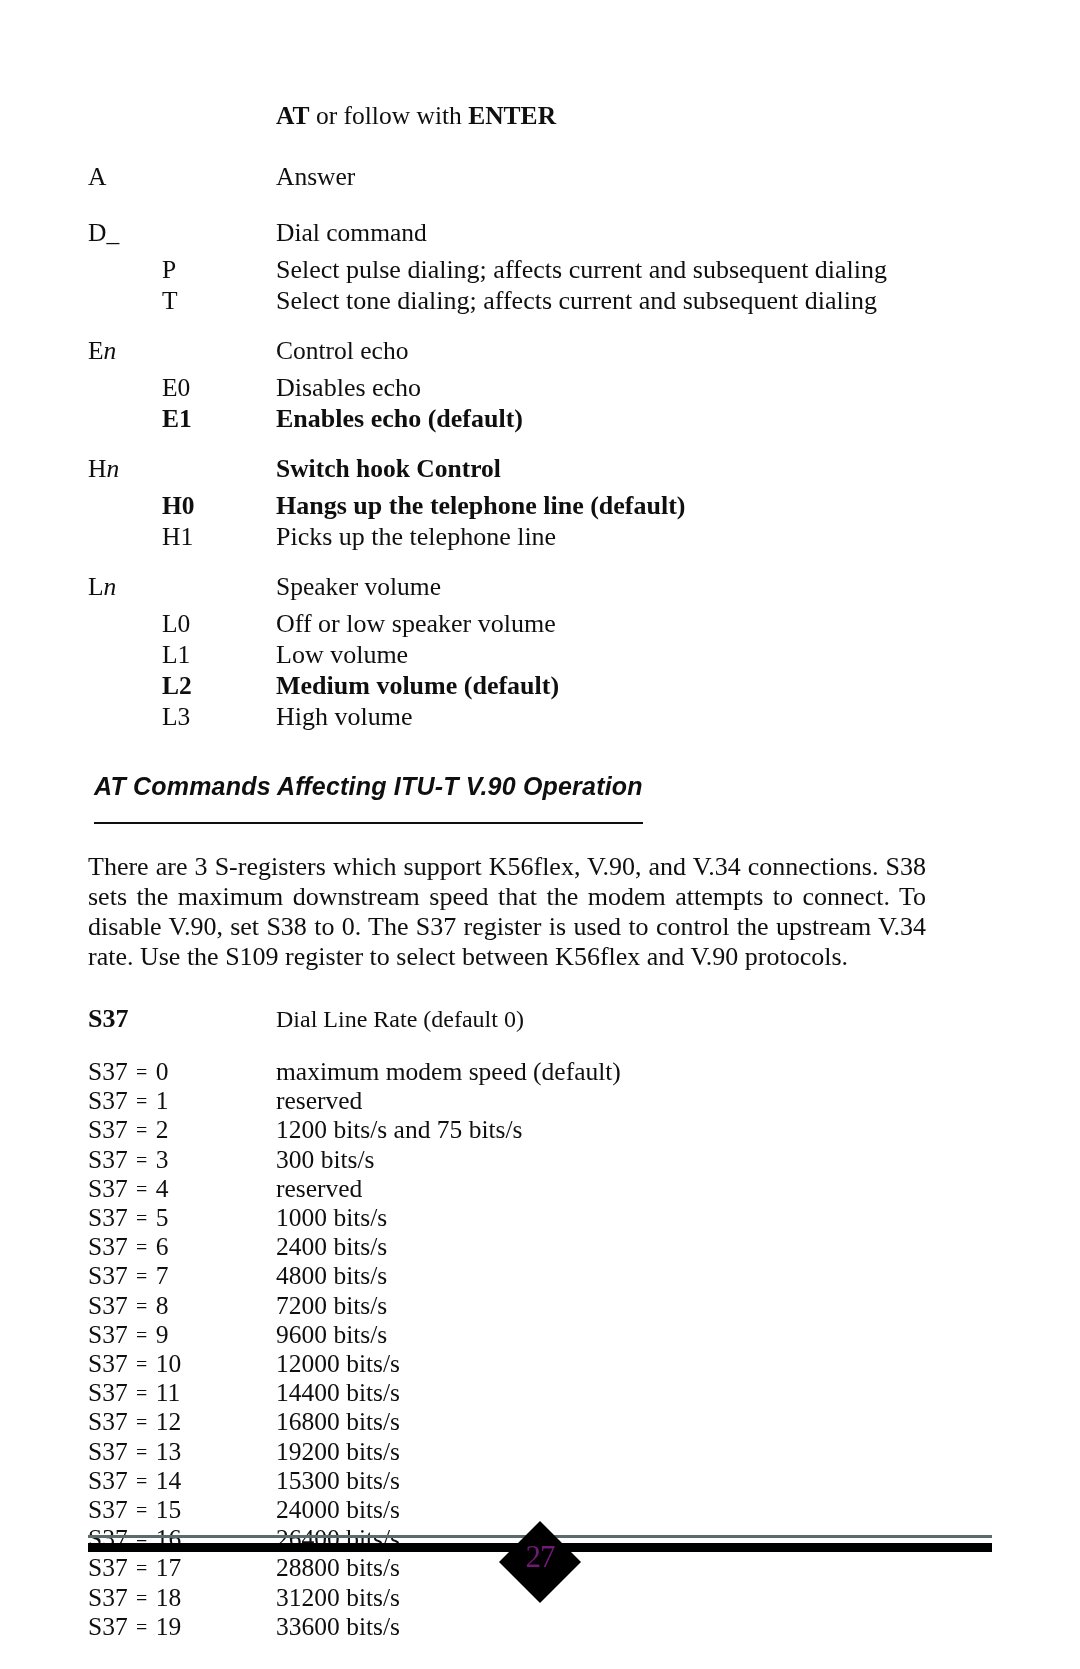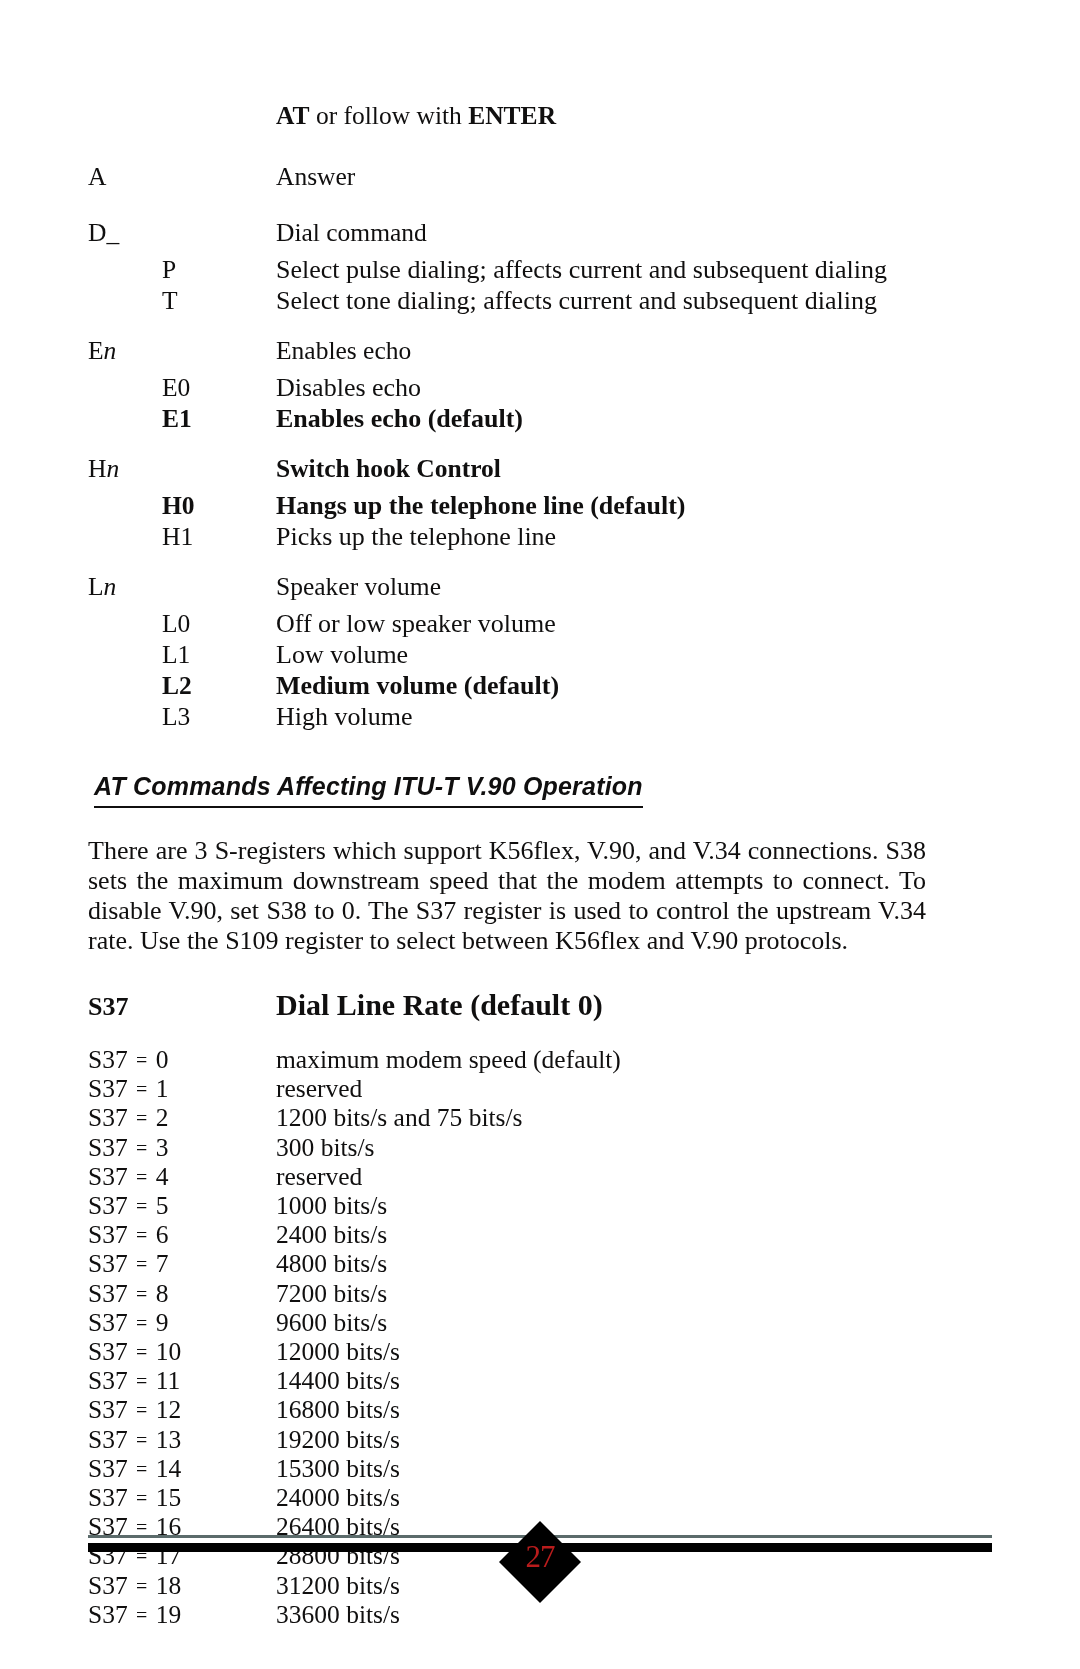--- a/index.html
+++ b/index.html
@@ -83,21 +83,21 @@
 
   
   .section-heading {
     margin-top: 40px;
     margin-left: 6px;
     font-family: "Liberation Sans", "DejaVu Sans", sans-serif;
     font-weight: bold;
     font-style: italic;
     font-size: 25px;
     letter-spacing: 0.2px;
-    padding-bottom: 5px;
+    padding-bottom: 21px;
     border-bottom: 2.5px solid #100f0f;
     display: inline-block;
     white-space: pre;
   }
 
   
   .body-para {
     margin-top: 28px;
     font-size: 26px;
     line-height: 30px;
@@ -113,22 +113,22 @@
     align-items: baseline;
   }
   .sreg-title-key {
     width: 188px;
     flex: 0 0 188px;
     font-size: 26px;
     font-weight: bold;
     white-space: pre;
   }
   .sreg-title-val {
-    font-size: 30px;
-    font-weight: bold;
+    font-size: 24px;
+    font-weight: normal;
     white-space: pre;
   }
 
   .sreg-list {
     margin-top: 24px;
   }
   .sreg-row {
     display: flex;
     align-items: baseline;
     line-height: 27.2px;
@@ -185,21 +185,21 @@
     transform: rotate(45deg);
   }
   .page-num {
     position: absolute;
     left: 50%;
     top: 4px;
     width: 90px;
     margin-left: -45px;
     text-align: center;
     font-size: 31px;
-    color: #b91c1c;
+    color: #701a75;
     font-family: "Liberation Serif", "DejaVu Serif", serif;
     letter-spacing: -1px;
   }
 </style>
 </head>
 <body>
 
 <div class="page">
   <div class="content">
 
@@ -225,21 +225,21 @@
             <div class="col-desc-sub">Select pulse dialing; affects current and subsequent dialing</div>
           </div>
           <div class="cmd-row">
             <div class="col-sub">T</div>
             <div class="col-desc-sub">Select tone dialing; affects current and subsequent dialing</div>
           </div>
         </div>
         <div class="group">
           <div class="cmd-row">
             <div class="col-cmd">E<span class="ital">n</span></div>
-            <div class="col-desc">Enables echo</div>
+            <div class="col-desc">Control echo</div>
           </div>
           <div class="cmd-row">
             <div class="col-sub">E0</div>
             <div class="col-desc-sub">Disables echo</div>
           </div>
           <div class="cmd-row">
             <div class="col-sub bold">E1</div>
             <div class="col-desc-sub bold">Enables echo (default)</div>
           </div>
         </div>

